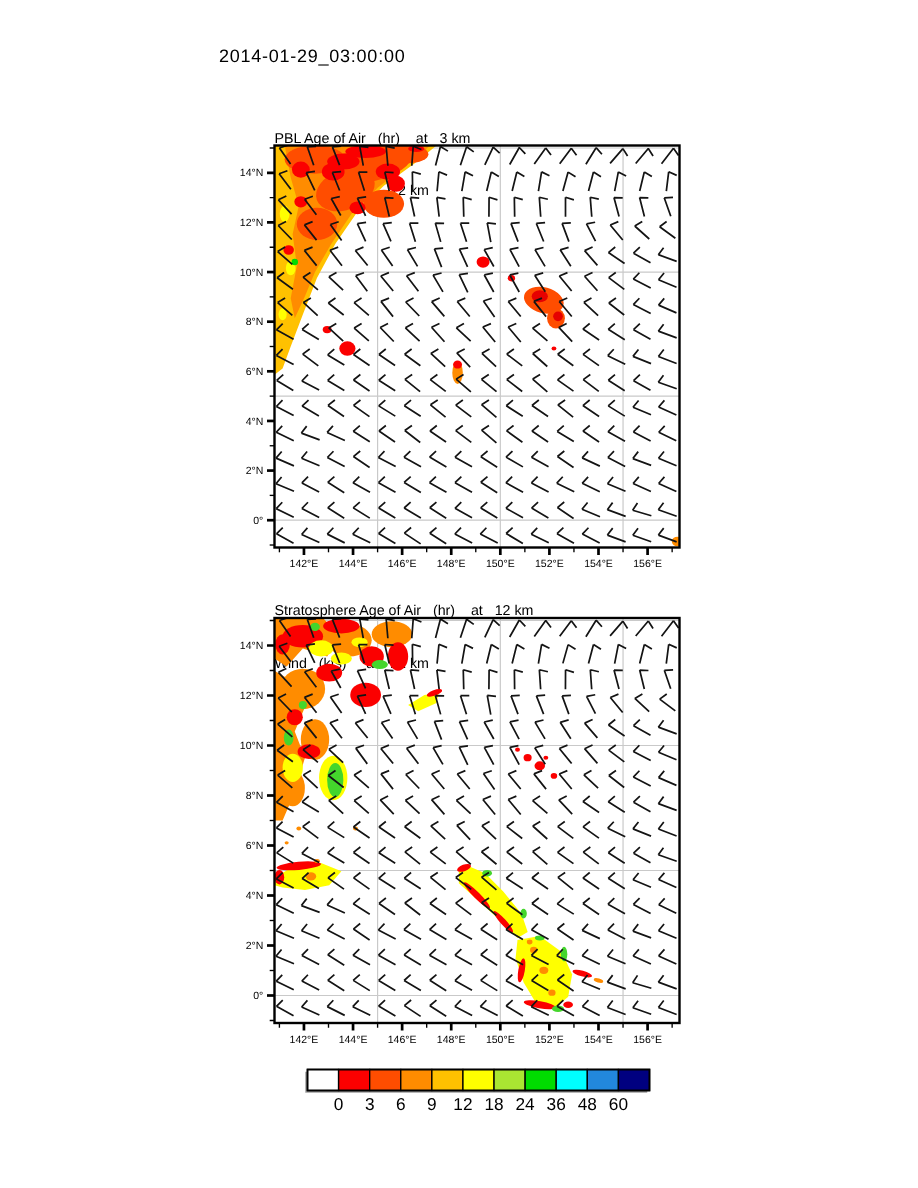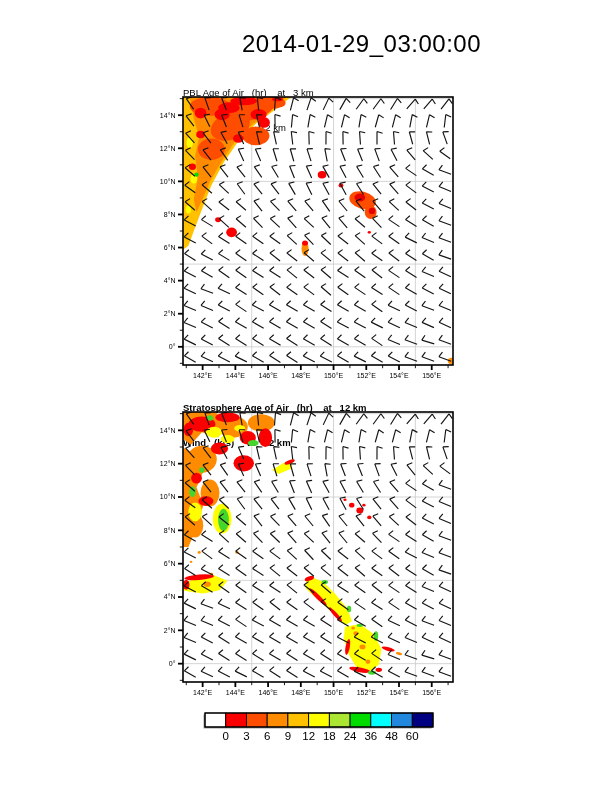--- a/index.html
+++ b/index.html
@@ -1,22 +1,22 @@
 <!DOCTYPE html>
 <html><head>
 <meta charset="utf-8">
 <style>
   html,body{margin:0;padding:0;background:#ffffff;}
   .page{position:relative;width:612px;height:792px;background:#ffffff;
         font-family:"Liberation Sans",sans-serif;color:#000;overflow:hidden;}
-  .fig-title{position:absolute;left:146px;top:30px;width:335px;text-align:right;
-             font-size:24px;letter-spacing:0.5px;}
+  .fig-title{position:absolute;left:146px;top:30px;width:335px;text-align:left;
+             font-size:12px;letter-spacing:0.5px;}
   .subtitle{position:absolute;left:183px;font-size:9.5px;line-height:11.5px;white-space:pre;}
   .sub1{top:64px;}
-  .sub2{top:379px;font-weight:bold;}
+  .sub2{top:379px;}
   svg.panel{position:absolute;left:140px;width:335px;height:302px;}
   .p1{top:90px;}
   .p2{top:405px;}
   svg.cbar{position:absolute;left:195px;top:706px;width:250px;height:45px;}
   svg text{font-family:"Liberation Sans",sans-serif;fill:#000;}
 </style>
 </head>
 <body>
 
 <div class="page">

